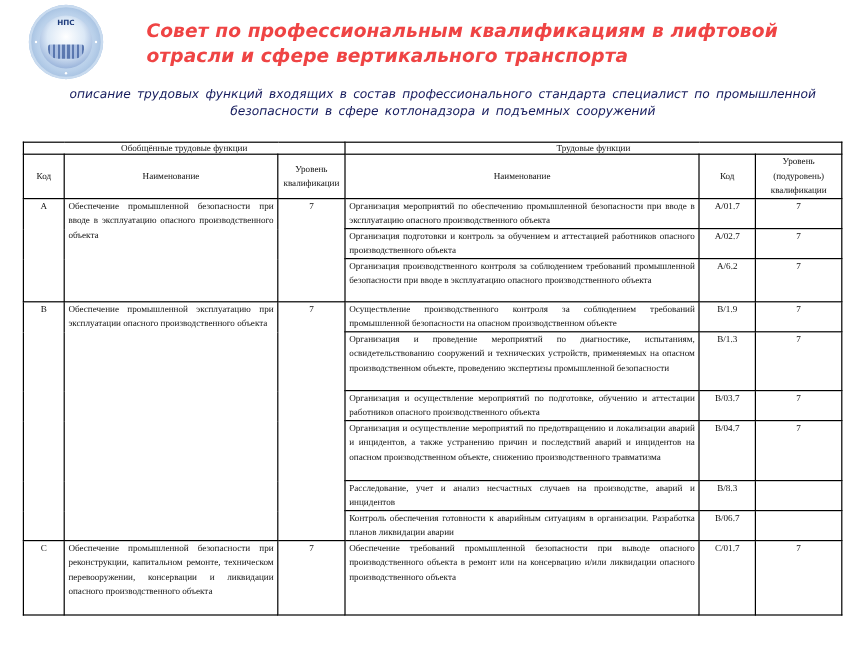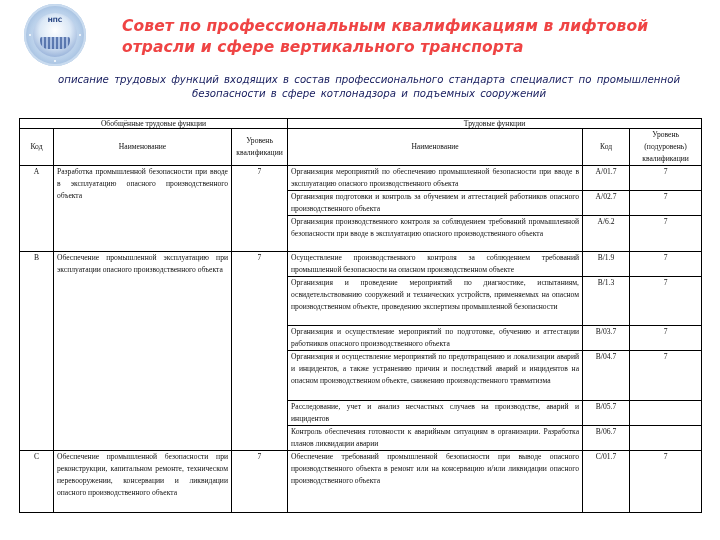--- a/index.html
+++ b/index.html
@@ -143,21 +143,21 @@
       <th>Уровень квалификации</th>
       <th>Наименование</th>
       <th>Код</th>
       <th>Уровень (подуровень) квалификации</th>
     </tr>
   </thead>
   <tbody>
 
     <tr style="height:25px">
       <td rowspan="3" class="c">A</td>
-      <td rowspan="3" class="j">Разработка промышленной безопасности при вводе в эксплуатацию опасного производственного объекта</td>
+      <td rowspan="3" class="j">Обеспечение промышленной безопасности при вводе в эксплуатацию опасного производственного объекта</td>
       <td rowspan="3" class="c">7</td>
       <td class="j">Организация мероприятий по обеспечению промышленной безопасности при вводе в эксплуатацию опасного производственного объекта</td>
       <td class="c">A/01.7</td>
       <td class="c">7</td>
     </tr>
     <tr style="height:25px">
       <td class="j">Организация  подготовки и контроль за обучением и аттестацией работников опасного производственного объекта</td>
       <td class="c">A/02.7</td>
       <td class="c">7</td>
     </tr>
@@ -185,21 +185,21 @@
       <td class="c">B/03.7</td>
       <td class="c">7</td>
     </tr>
     <tr style="height:50px">
       <td class="j">Организация и осуществление мероприятий по предотвращению и локализации аварий и инцидентов, а также  устранению причин и последствий аварий и инцидентов на опасном производственном объекте, снижению производственного травматизма</td>
       <td class="c">B/04.7</td>
       <td class="c">7</td>
     </tr>
     <tr style="height:25px">
       <td class="j">Расследование, учет и анализ несчастных случаев на производстве, аварий и инцидентов</td>
-      <td class="c">B/05.7</td>
+      <td class="c">B/8.3</td>
       <td class="c"></td>
     </tr>
     <tr style="height:23px">
       <td class="j">Контроль обеспечения готовности к аварийным ситуациям в организации. Разработка планов ликвидации аварии</td>
       <td class="c">B/06.7</td>
       <td class="c"></td>
     </tr>
 
     <tr style="height:62px">
       <td class="c">C</td>

